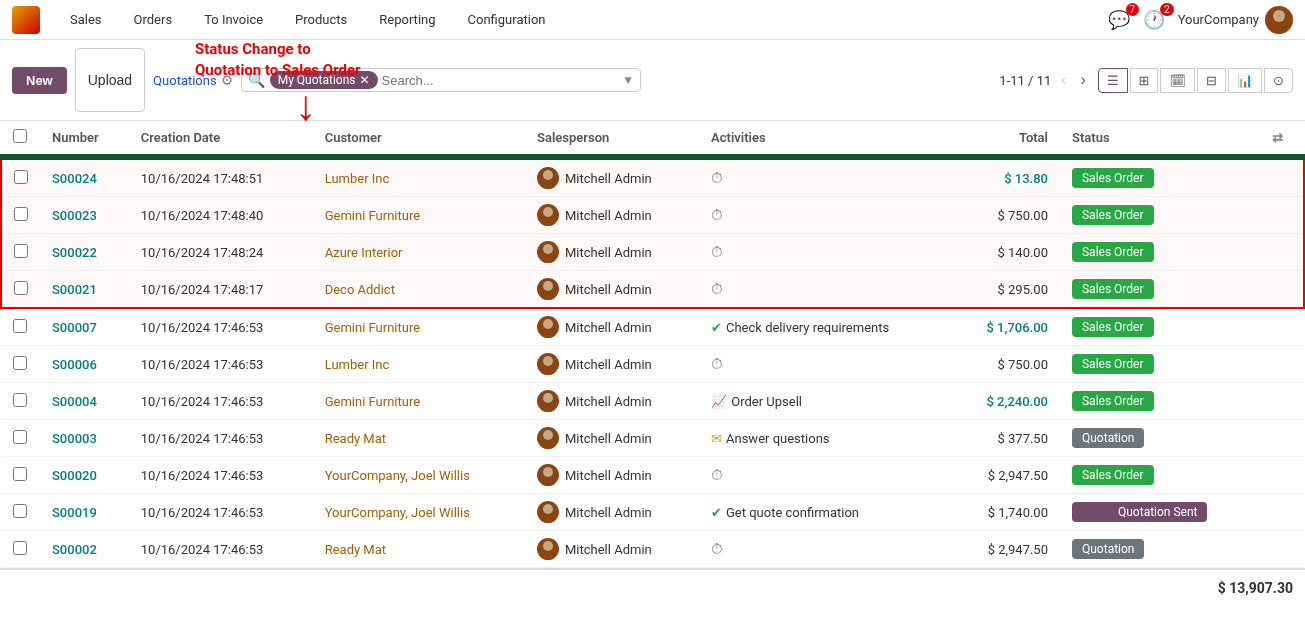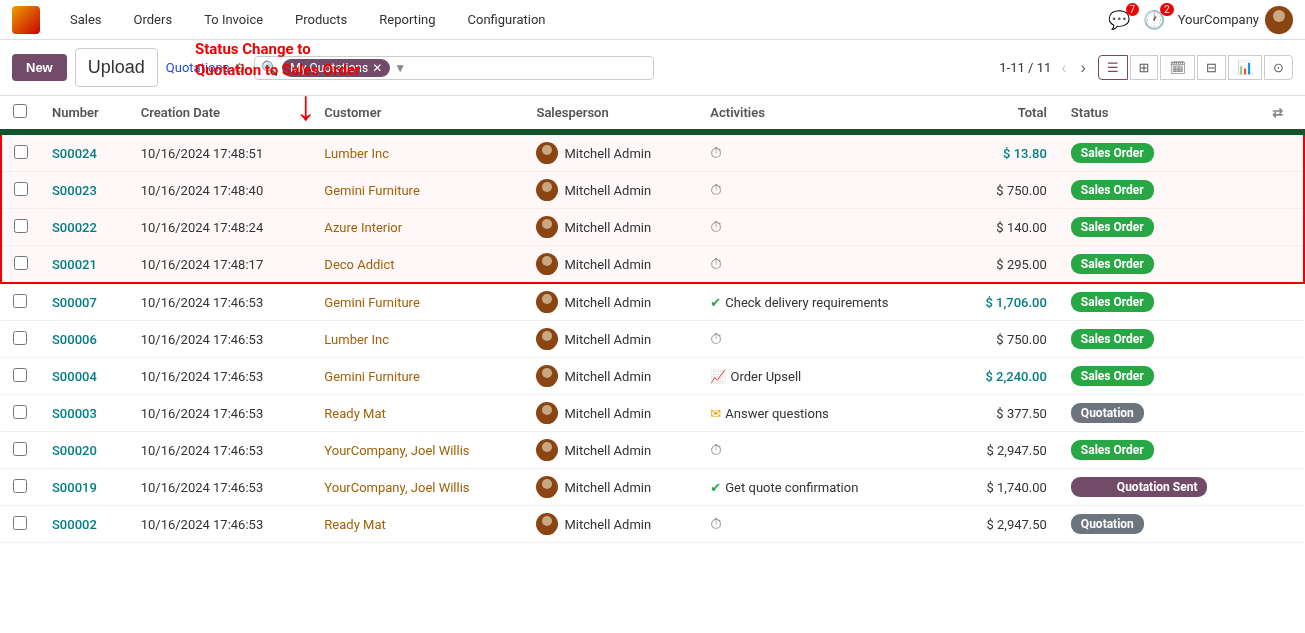--- a/index.html
+++ b/index.html
@@ -11,21 +11,21 @@
     .nav-item { padding: 4px 10px; color: #333; cursor: pointer; font-size: 13px; }
     .nav-right { margin-left: auto; display: flex; align-items: center; gap: 12px; }
     .nav-icon-badge { position: relative; cursor: pointer; }
     .badge { position: absolute; top: -6px; right: -8px; background: #e00; color: #fff; border-radius: 10px; font-size: 10px; padding: 1px 4px; }
     .nav-user { display: flex; align-items: center; gap: 6px; cursor: pointer; font-size: 13px; }
     .avatar { width: 28px; height: 28px; border-radius: 50%; background: #8b4513; display: flex; align-items: center; justify-content: center; color: #fff; font-size: 12px; overflow: hidden; }
 
     
     .toolbar { display: flex; align-items: center; padding: 8px 12px; border-bottom: 1px solid #ddd; gap: 8px; background: #fff; flex-wrap: wrap; }
     .btn-new { background: #714b67; color: #fff; border: none; padding: 6px 14px; border-radius: 4px; cursor: pointer; font-size: 13px; font-weight: 600; }
-    .btn-upload { background: #fff; color: #333; border: 1px solid #ccc; padding: 8px 12px; border-radius: 4px; cursor: pointer; font-size: 18px; }
+    .btn-upload { background: #fff; color: #333; border: 1px solid #ccc; padding: 23px 12px; border-radius: 4px; cursor: pointer; font-size: 14px; }
     .breadcrumb-area { display: flex; align-items: center; gap: 4px; }
     .breadcrumb-label { color: #1d4ed8; font-size: 13px; }
     .breadcrumb-gear { color: #888; cursor: pointer; font-size: 14px; }
     .search-area { display: flex; align-items: center; border: 1px solid #ccc; border-radius: 4px; padding: 2px 6px; gap: 4px; flex: 1; max-width: 400px; }
     .search-icon { color: #888; font-size: 14px; }
     .filter-tag { background: #714b67; color: #fff; border-radius: 12px; padding: 2px 8px; font-size: 12px; display: flex; align-items: center; gap: 4px; }
     .filter-tag-close { cursor: pointer; font-size: 12px; }
     .search-input { border: none; outline: none; font-size: 13px; flex: 1; min-width: 80px; }
     .search-arrow { color: #888; cursor: pointer; font-size: 12px; }
     .pagination-area { margin-left: auto; display: flex; align-items: center; gap: 6px; font-size: 13px; }
@@ -49,21 +49,21 @@
     .order-link { color: #017e84; cursor: pointer; font-weight: 500; }
     .customer-link { color: #a16207; cursor: pointer; }
     .salesperson-cell { display: flex; align-items: center; gap: 6px; }
     .avatar-sm { width: 22px; height: 22px; border-radius: 50%; background: #8b4513; flex-shrink: 0; overflow: hidden; display: flex; align-items: center; justify-content: center; font-size: 10px; color: white; }
     .activity-icon { color: #888; font-size: 15px; }
     .activity-check { color: #28a745; margin-right: 4px; }
     .activity-chart { color: #4a90d9; margin-right: 4px; }
     .activity-email { color: #e8a000; margin-right: 4px; }
     .total-cell { text-align: right; }
     .total-link { color: #017e84; cursor: pointer; font-weight: 500; }
-    .status-badge { border-radius: 9px; padding: 3px 10px; font-size: 12px; font-weight: 700; color: #fff; display: inline-block; }
+    .status-badge { border-radius: 4px; padding: 3px 10px; font-size: 12px; font-weight: 400; color: #fff; display: inline-block; }
     .status-sales-order { background: #28a745; }
     .status-quotation { background: #6c757d; }
     .status-quotation-sent { background: #714b67; padding-left: 46px; }
     .total-footer { text-align: right; padding: 10px 12px; font-weight: 700; font-size: 14px; border-top: 2px solid #ddd; }
     .col-settings { cursor: pointer; color: #888; }
 
     .wrapper { position: relative; }
   </style>
 </head>
 <body>
@@ -106,20 +106,21 @@
       <span class="breadcrumb-label">Quotations</span>
       <span class="breadcrumb-gear">⚙</span>
     </div>
 
     <div class="search-area">
       <span class="search-icon">🔍</span>
       <div class="filter-tag">
         <span>My Quotations</span>
         <span class="filter-tag-close">✕</span>
       </div>
+      <input type="text" class="search-input" placeholder="Search..." style="">
       <span class="search-arrow">▼</span>
     </div>
 
     <div class="pagination-area">
       <span>1-11 / 11</span>
       <button class="pag-btn" disabled="">‹</button>
       <button class="pag-btn">›</button>
     </div>
 
     <div class="view-buttons">
@@ -382,14 +383,15 @@
         <span>Mitchell Admin</span>
       </div>
     </td>
     <td><span class="activity-icon">⏱</span></td>
     <td class="total-cell"><span>$ 2,947.50</span></td>
     <td><span class="status-badge status-quotation">Quotation</span></td>
     <td></td>
   </tr>
         </tbody>
     </table>
+    <div class="total-footer">$ 13,907.30</div>
   </div>
 </div>
 
 </body></html>

